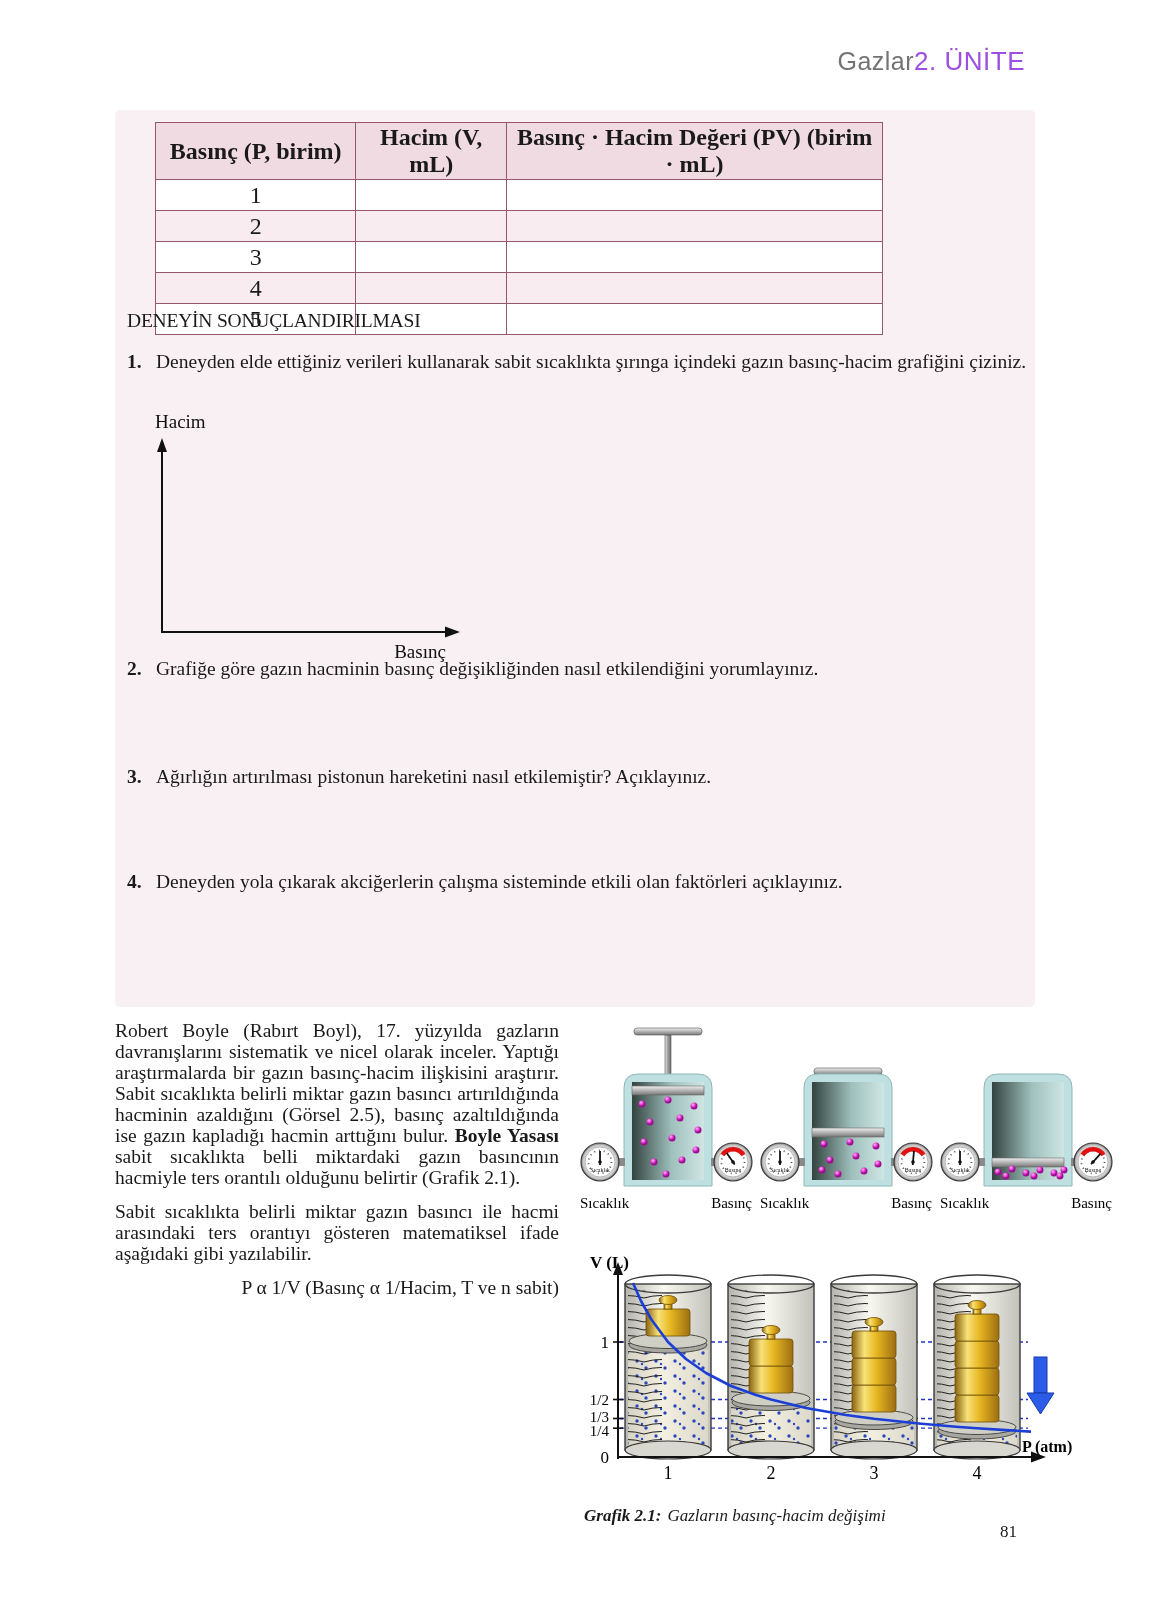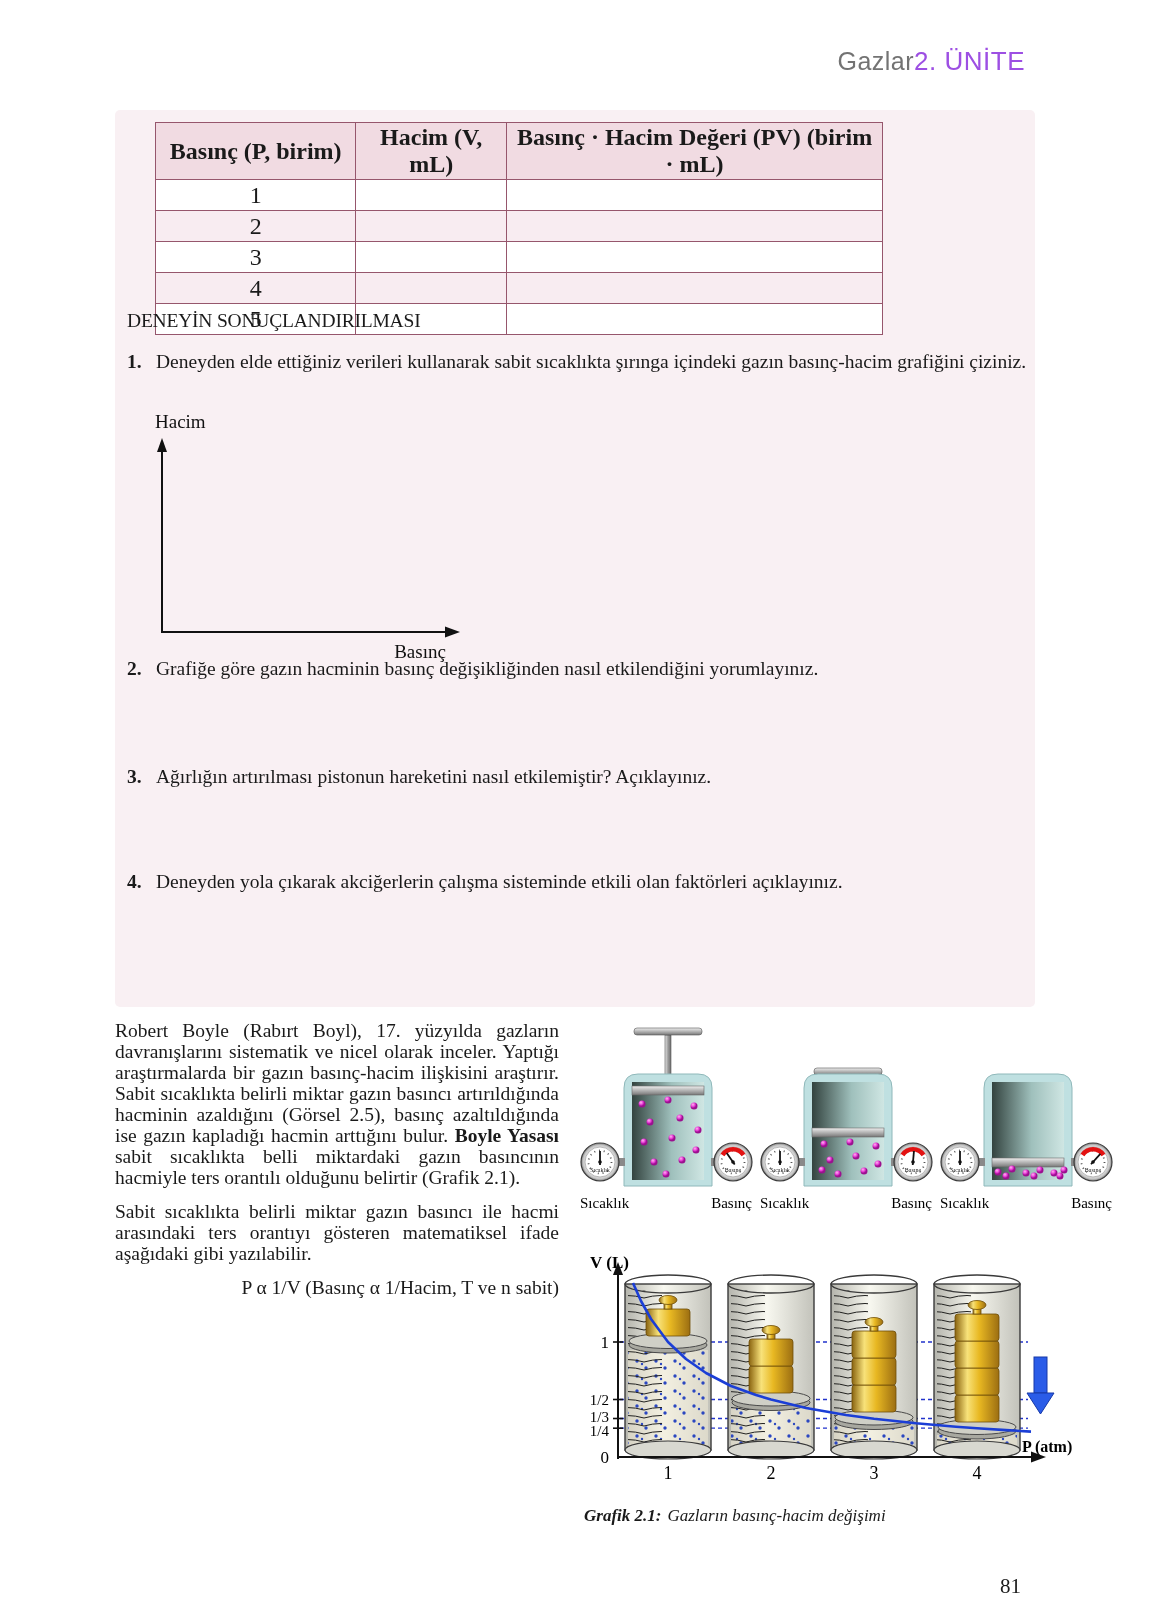--- a/index.html
+++ b/index.html
@@ -26,21 +26,21 @@
   .bodycol{position:absolute;left:115px;top:1020px;width:444px;font-size:19.5px;line-height:21px;text-align:justify;}
   .bodycol p{margin:0 0 13px 0;}
   .bodycol .formula{text-align:right;margin-bottom:15px;}
   
   .gorsel{position:absolute;left:576px;top:1016px;width:540px;}
   .grafik{position:absolute;left:576px;top:1252px;width:548px;}
   .cap{font-size:17px;font-style:italic;margin-top:4px;padding-left:8px;}
   .cap .cl{font-weight:bold;margin-right:6px;}
   .grafik .cap{margin-top:12px;}
   svg text{font-family:"Liberation Serif",serif;}
-  .pagenum{position:absolute;left:1000px;top:1574px;font-size:21px;}
+  .pagenum{position:absolute;left:1000px;top:1522px;font-size:17px;}
 </style>
 </head>
 <body>
 
 <div id="page">
 
   <div class="hdr">
     <span class="hdr-section">Gazlar</span><span class="hdr-unit">2. ÜNİTE</span>
   </div>
 

